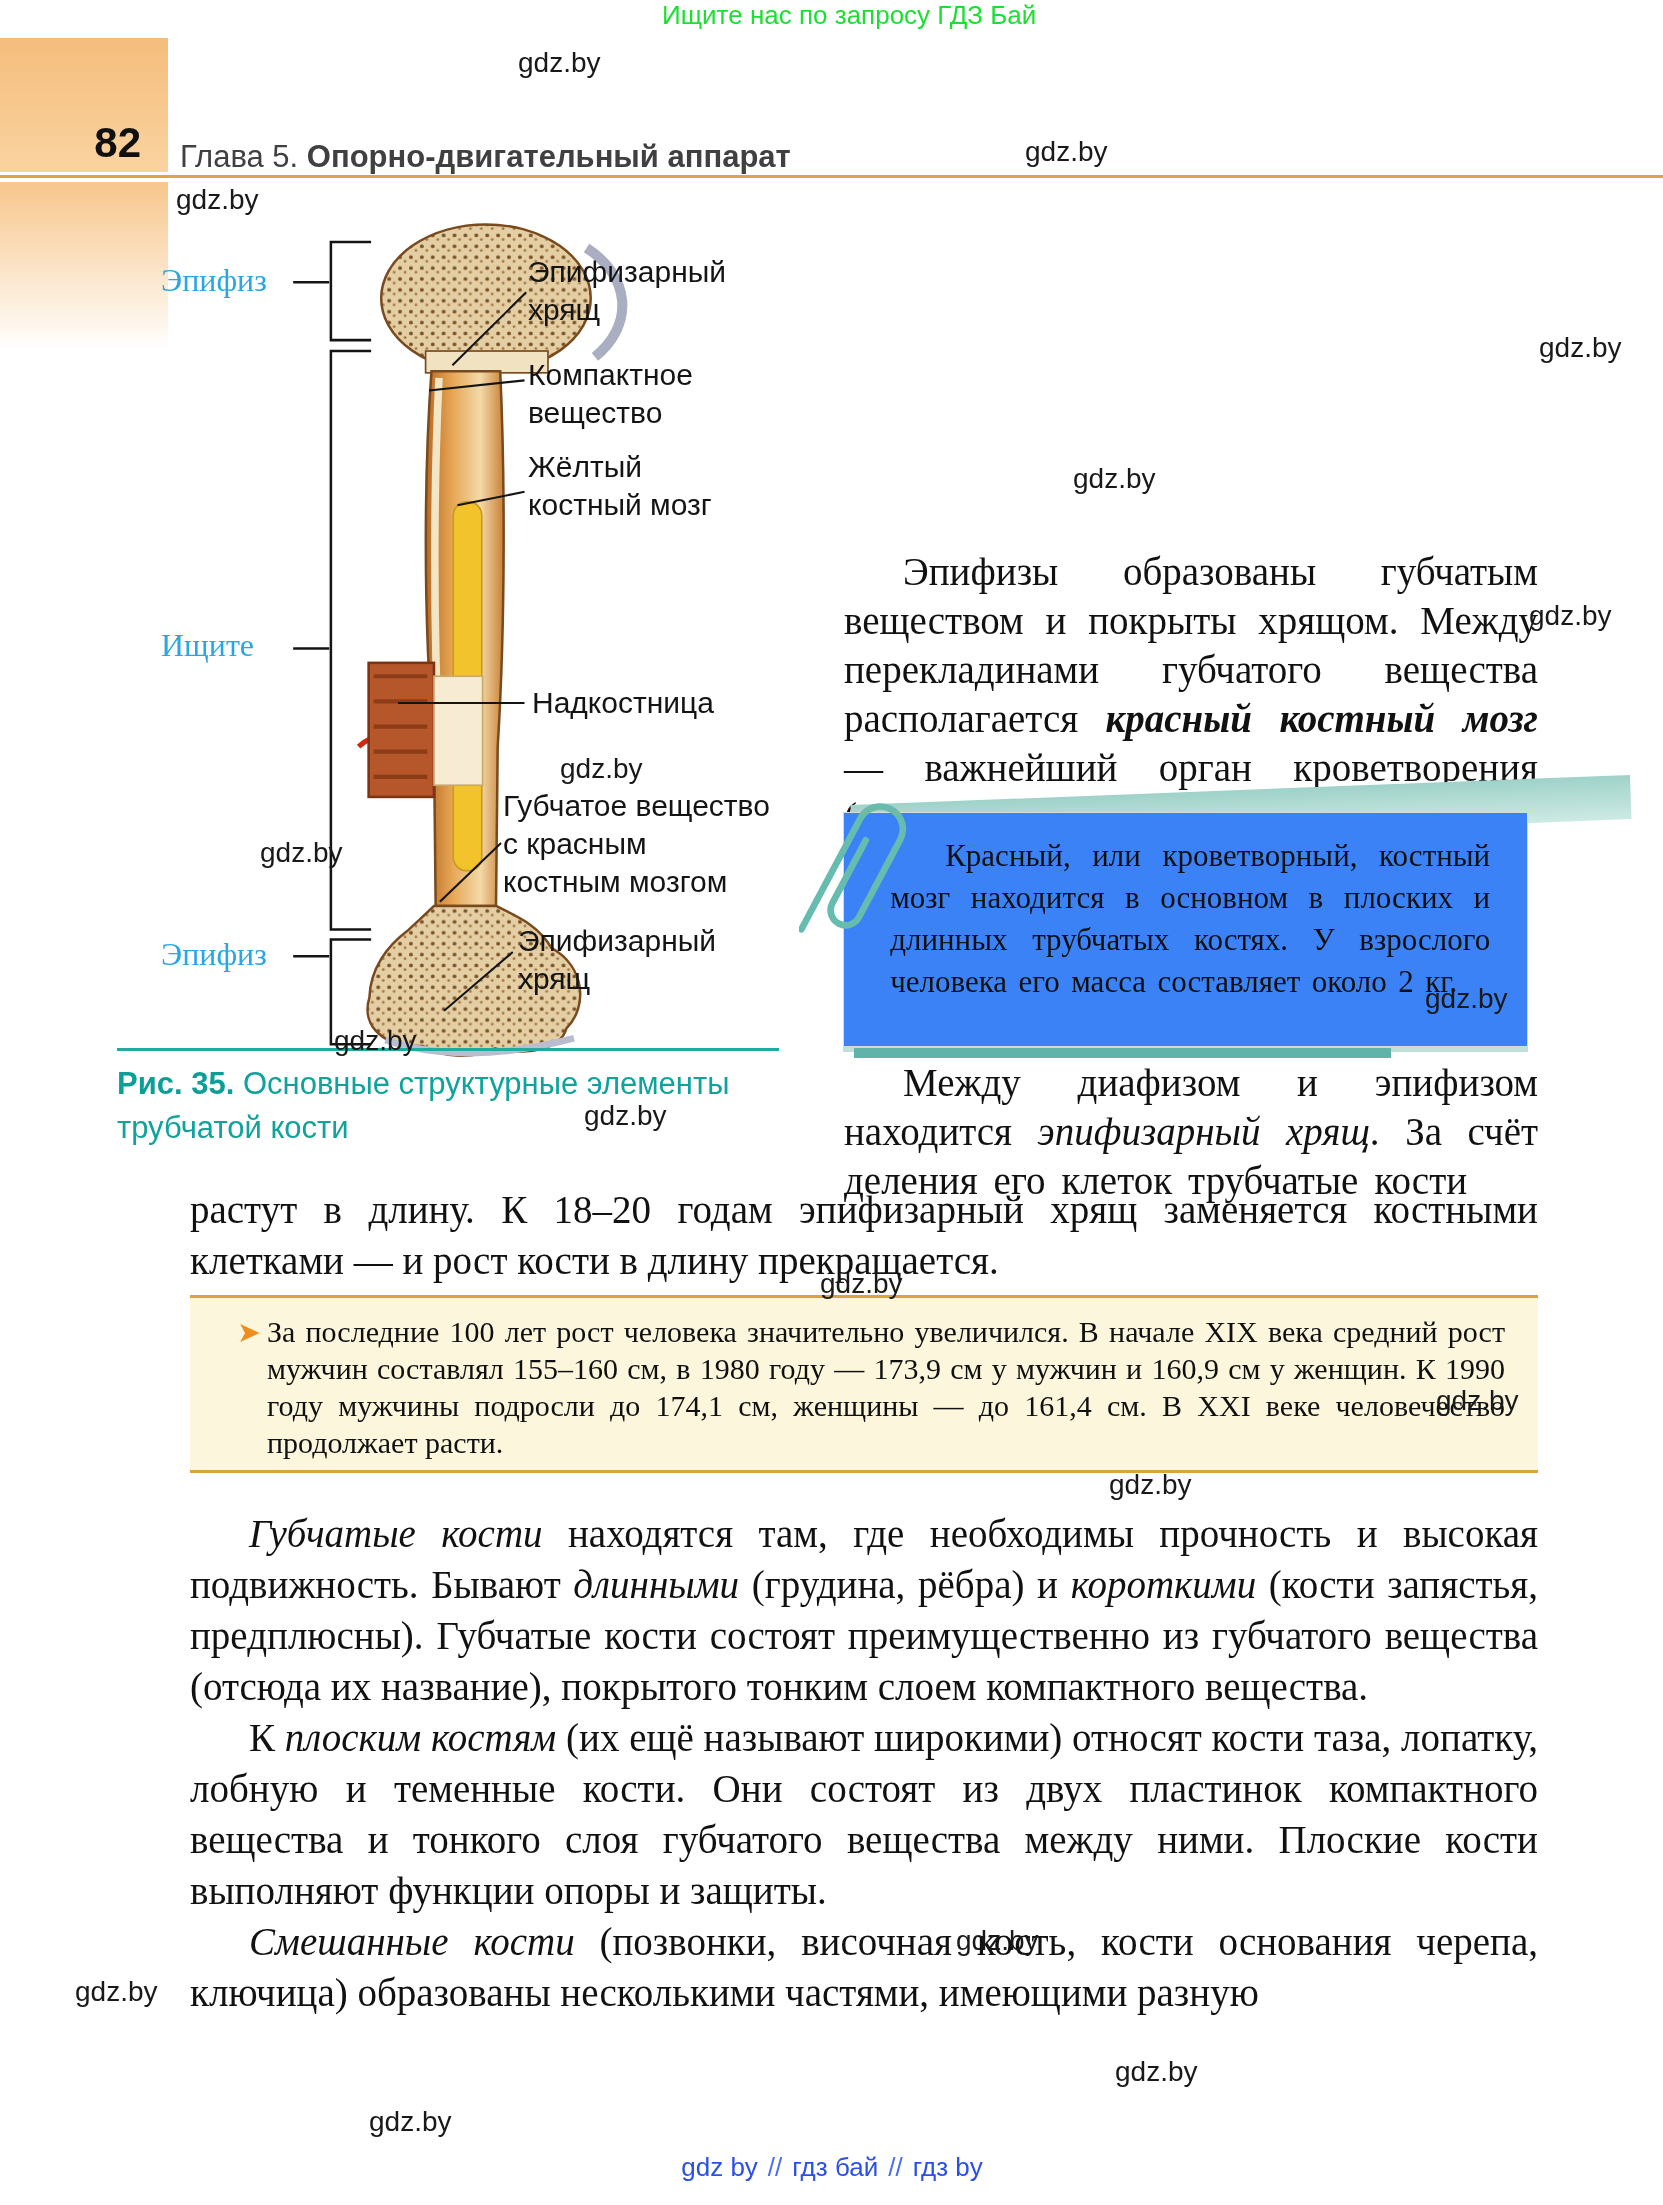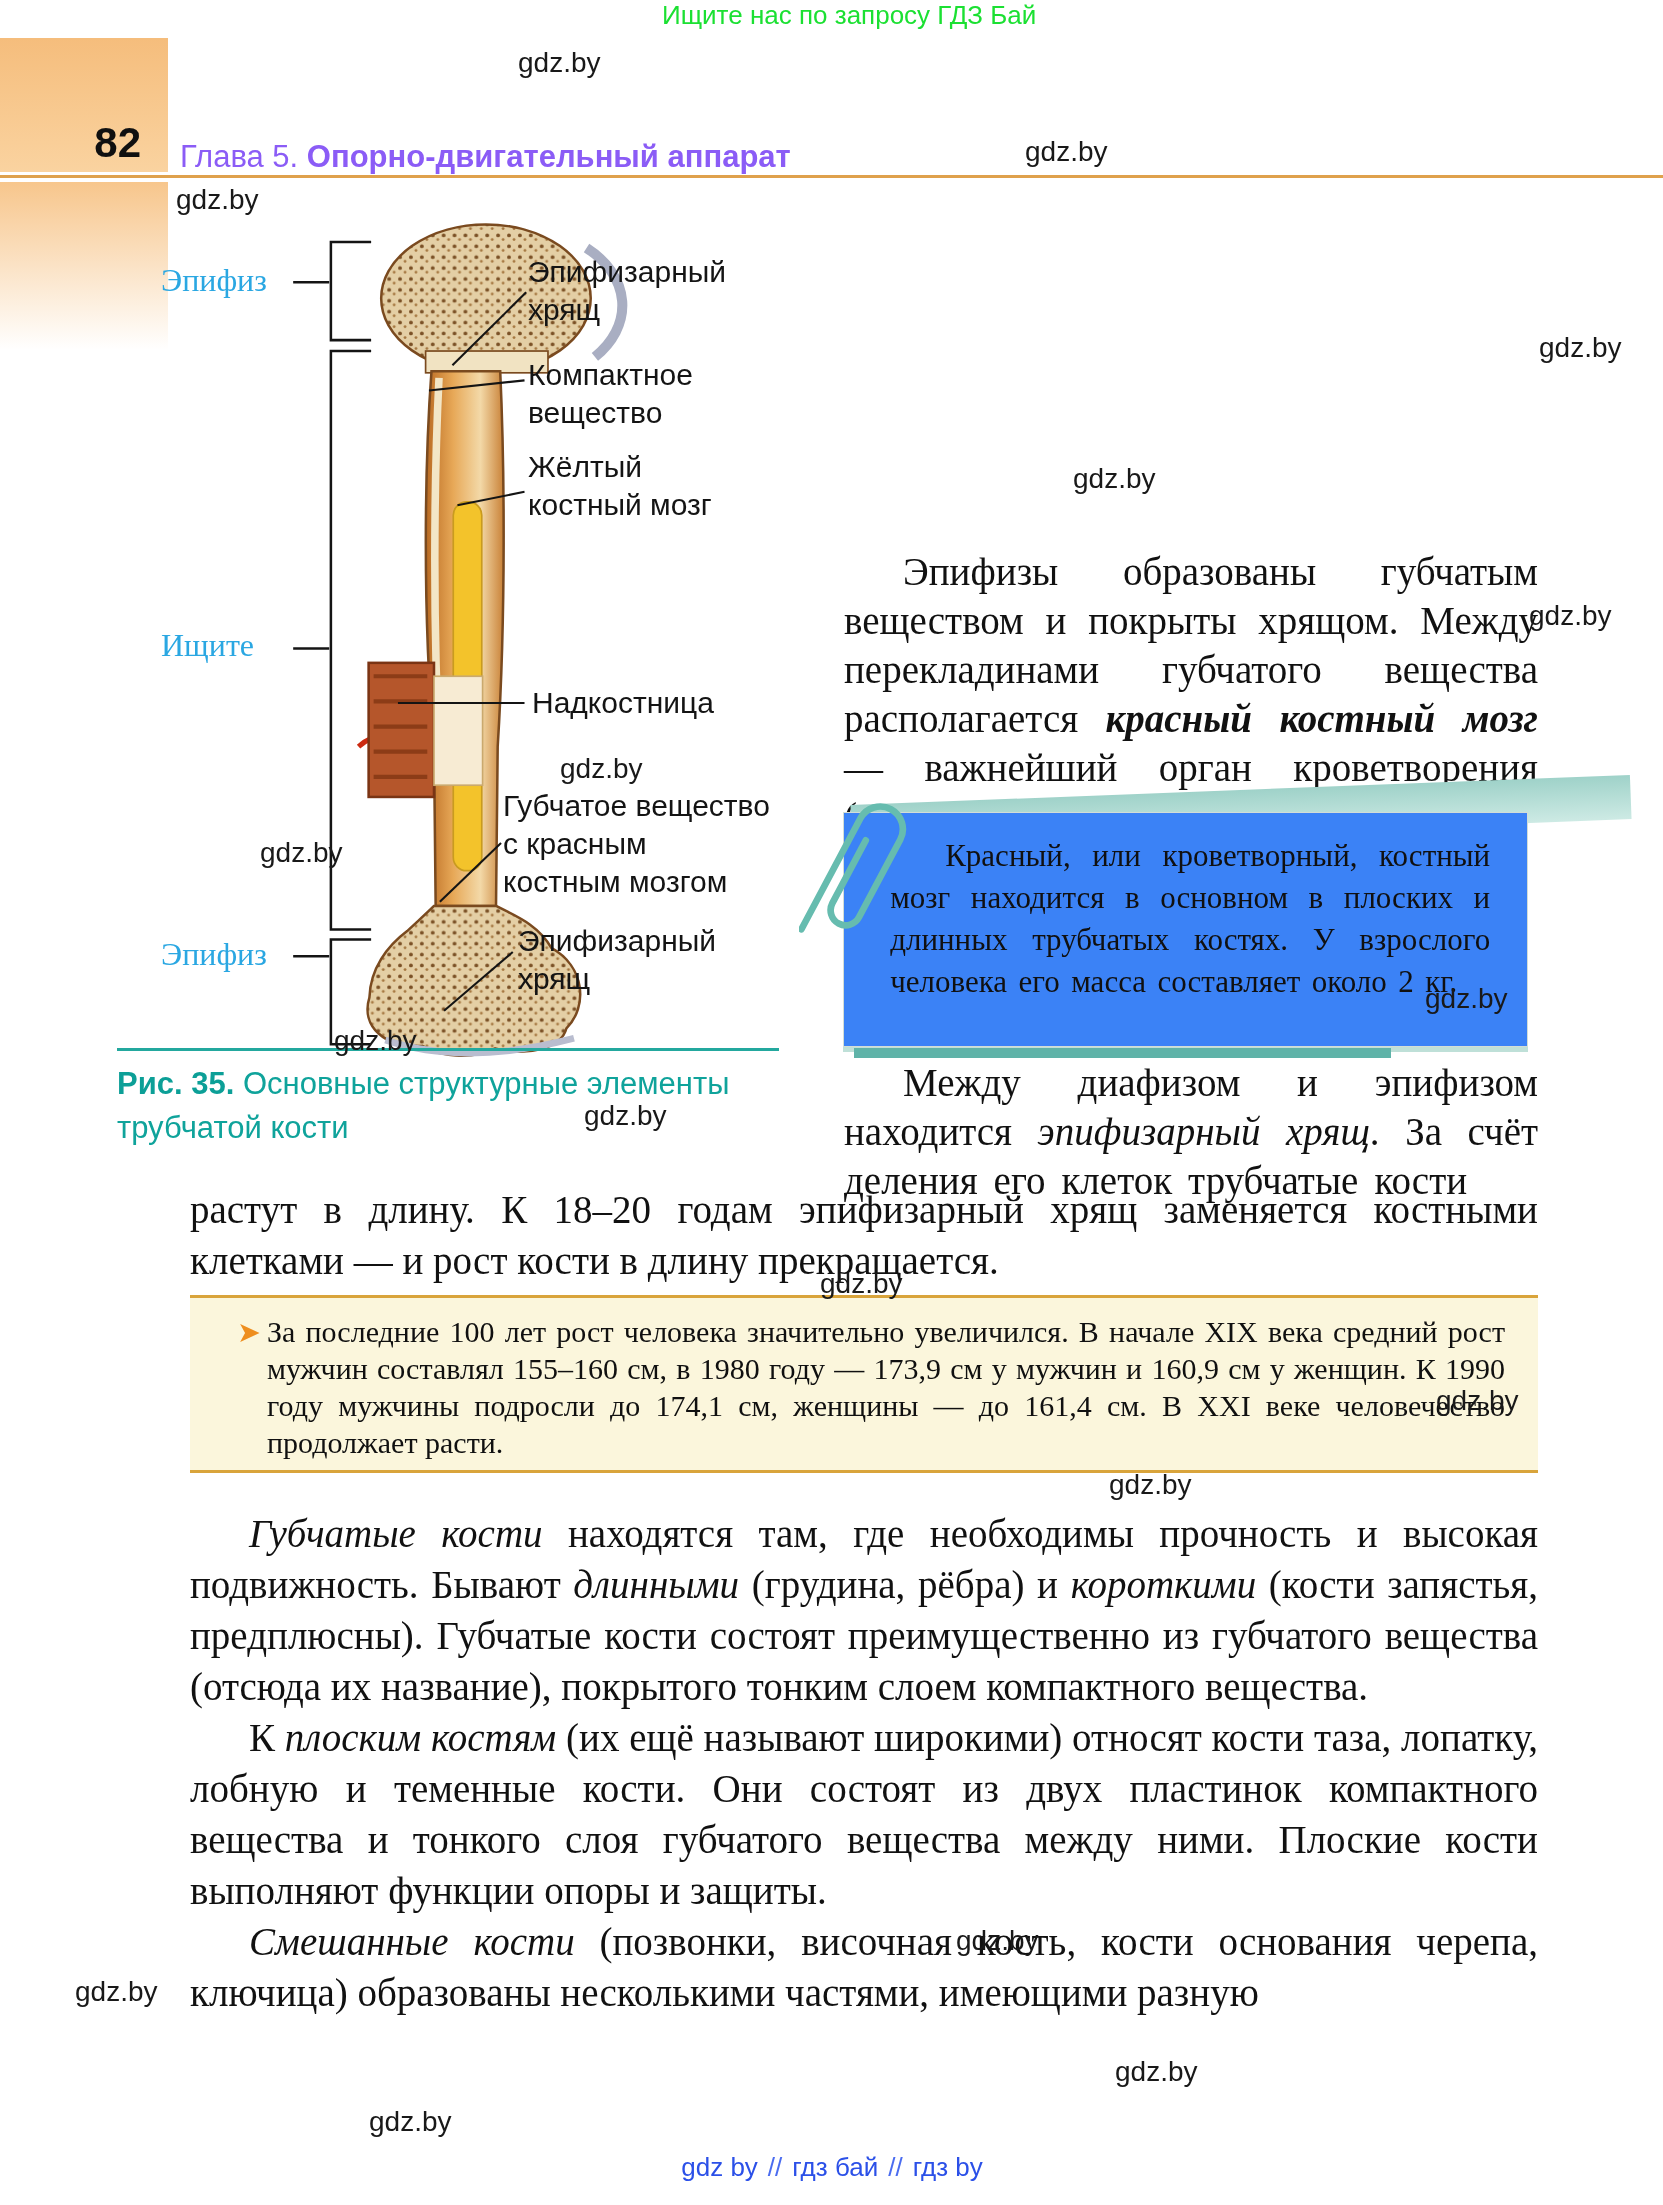--- a/index.html
+++ b/index.html
@@ -11,21 +11,21 @@
          font-family:"Liberation Sans", sans-serif;white-space:nowrap;}
   .wm{position:absolute;font-family:"Liberation Sans", sans-serif;font-size:28px;color:#191919;
       white-space:nowrap;}
 
   
   .pagenum-box{position:absolute;left:0;top:38px;width:168px;height:134px;
                background:linear-gradient(180deg,#f5bd7c,#fad3a0);}
   .pagenum{position:absolute;right:27px;bottom:5px;font-size:42px;font-weight:bold;
            font-family:"Liberation Sans", sans-serif;color:#101010;}
   .chapter{position:absolute;left:180px;top:139px;font-size:31px;
-           font-family:"Liberation Sans", sans-serif;color:#8b5cf6;white-space:nowrap;}
+           font-family:"Liberation Sans", sans-serif;color:#404040;white-space:nowrap;}
   .chapter b{font-weight:bold;}
   .header-rule{position:absolute;left:0;top:175px;width:1664px;height:3.4px;background:#dfa14c;}
   .left-strip{position:absolute;left:0;top:182px;width:168px;height:168px;
               background:linear-gradient(180deg,#f7c68c,#ffffff);}
 
   
   #figure-svg{position:absolute;left:92px;top:210px;width:746px;height:847px;}
   .lbl-blue{position:absolute;font-family:Liberation Serif, serif;font-size:32px;
             color:#2aa7e2;white-space:nowrap;}
   .lbl-blue-1{left:161px;top:262px;}

